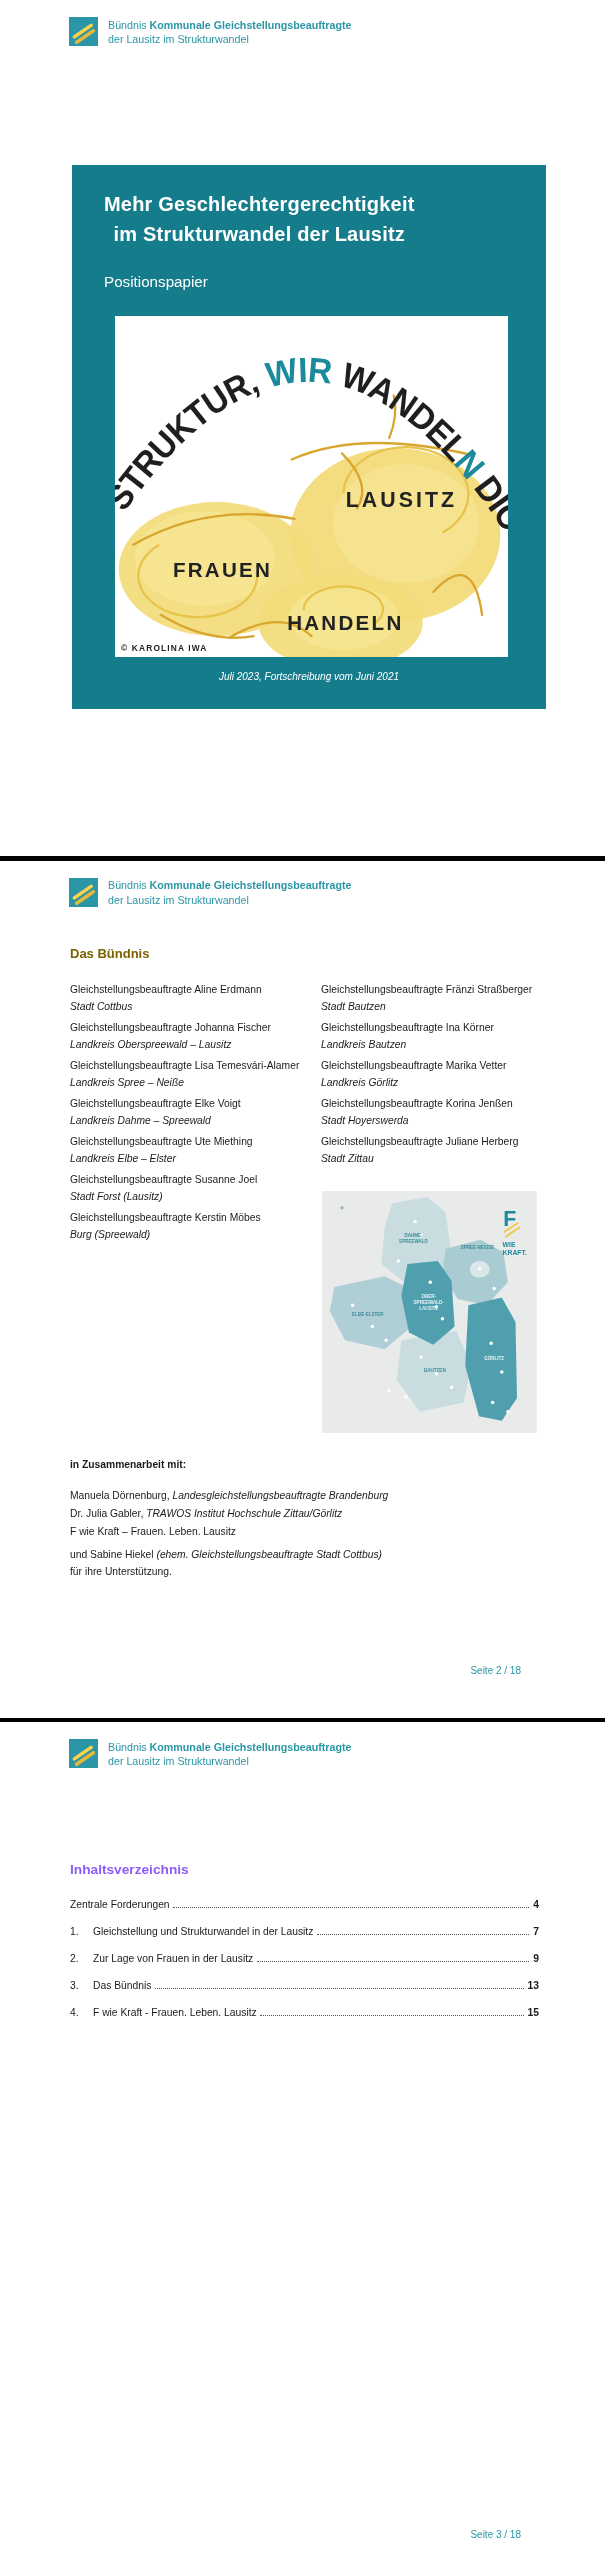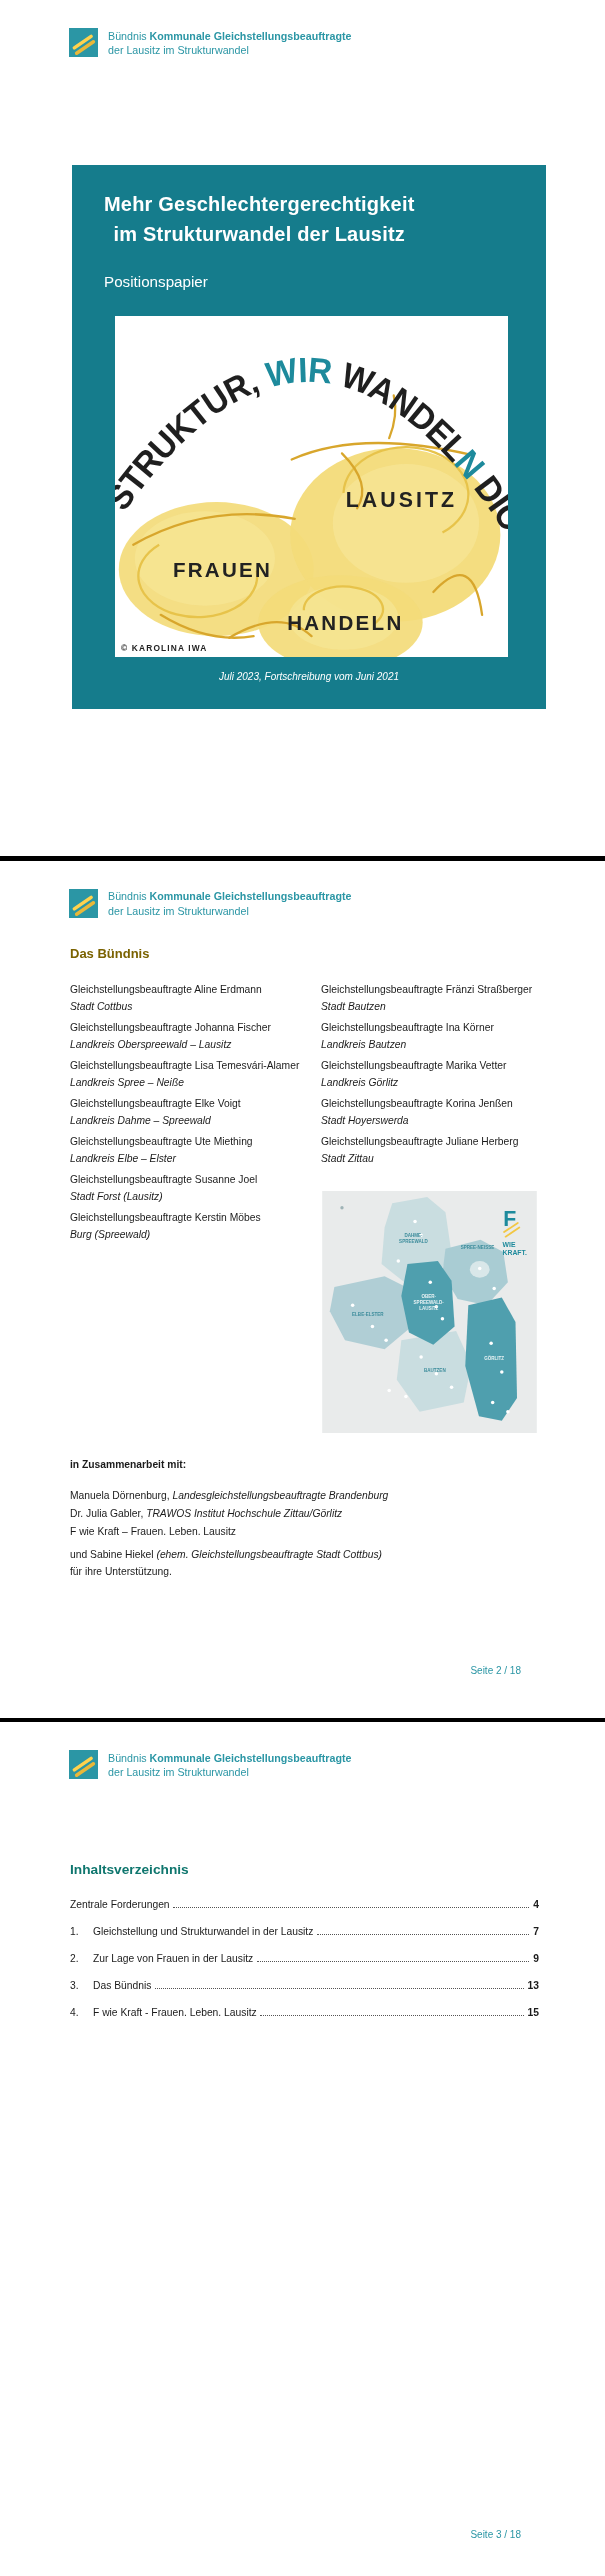--- a/index.html
+++ b/index.html
@@ -3,21 +3,21 @@
 <meta charset="utf-8">
 <style>
   html,body{margin:0;padding:0;background:#ffffff;}
   body{width:605px;font-family:"Liberation Sans",sans-serif;color:#1b1b1b;-webkit-font-smoothing:antialiased;}
   .doc{width:605px;}
   .page{position:relative;width:605px;background:#fff;overflow:hidden;}
   #p1{height:856px;} #p2{height:857px;} #p3{height:854px;}
   .sep{height:4.6px;background:#000;}
 
   
-  .hdr{position:absolute;left:69px;top:28px;display:flex;gap:10px;align-items:flex-start;}
+  .hdr{position:absolute;left:69px;top:17px;display:flex;gap:10px;align-items:flex-start;}
   .logo{width:29px;height:29px;flex:none;}
   .hdr-text{font-size:10.7px;line-height:14.5px;color:#2b96a5;padding-top:0.8px;}
   .hdr-text b{font-weight:700;}
 
   
   .title-box{position:absolute;left:72px;top:165px;width:474px;height:544px;background:#157c8c;color:#fff;}
   .doc-title{position:absolute;left:32px;top:24.4px;font-size:20px;font-weight:700;line-height:30px;letter-spacing:0.2px;text-align:center;}
   .subtitle{position:absolute;left:32px;top:108px;font-size:15.2px;font-weight:400;}
   .illus{position:absolute;left:43px;top:151px;width:393px;height:341px;background:#fff;}
   .illus svg{display:block;width:393px;height:341px;}
@@ -34,21 +34,21 @@
   .map{position:absolute;left:322px;top:330px;width:215px;height:242px;}
   .map svg{display:block;width:215px;height:242px;}
   .collab{position:absolute;left:70px;top:595px;font-size:10.3px;line-height:18.3px;}
   .collab-head{font-weight:700;margin-bottom:13px;}
   .thanks{position:absolute;left:70px;top:685px;font-size:10.3px;line-height:17.5px;}
   .line i{font-style:italic;}
   .footer{position:absolute;right:84px;font-size:10px;color:#2b96a5;}
   #p2 .footer{top:804px;} #p3 .footer{top:807px;}
 
   
-  .h-black{position:absolute;left:70px;top:140px;margin:0;font-size:13.7px;font-weight:700;color:#0f766e;}
+  .h-black{position:absolute;left:70px;top:140px;margin:0;font-size:13.7px;font-weight:700;color:#8b5cf6;}
   .toc{position:absolute;left:70px;top:169px;width:469px;font-size:10.3px;}
   .toc-row{display:flex;align-items:center;height:27px;}
   .toc-num{flex:none;width:23px;}
   .toc-num:empty{display:none;}
   .toc-label{flex:none;padding-right:1.5px;white-space:nowrap;}
   .toc-dots{flex:1;border-bottom:1.5px dotted #555;margin:5.3px 2.3px 0 2.3px;height:0;}
   .toc-page{flex:none;font-weight:600;padding-left:1.5px;}
 </style>
 </head>
 <body>

